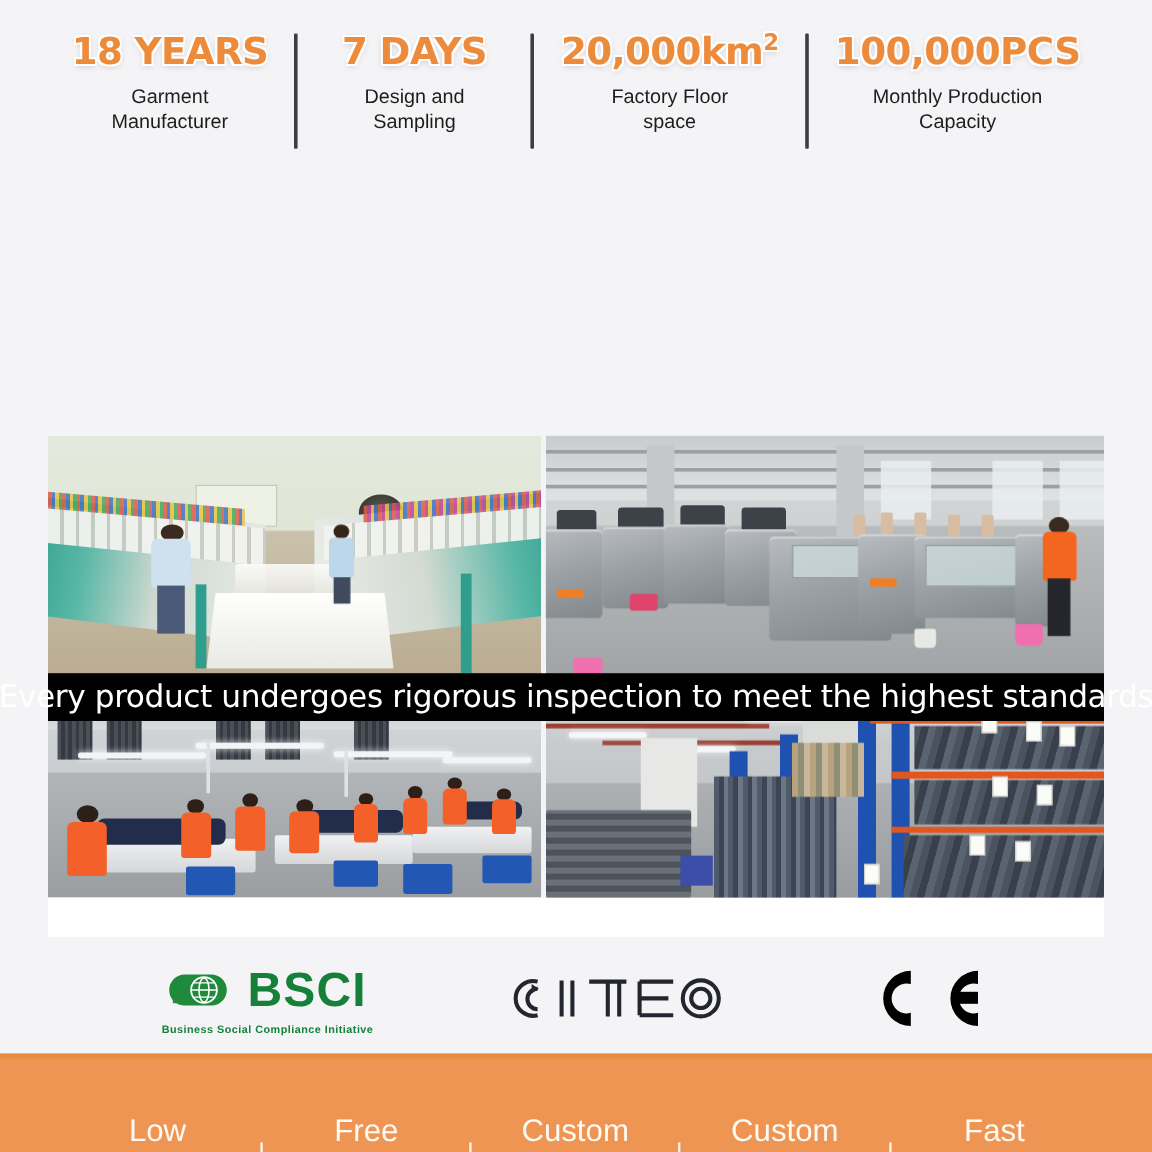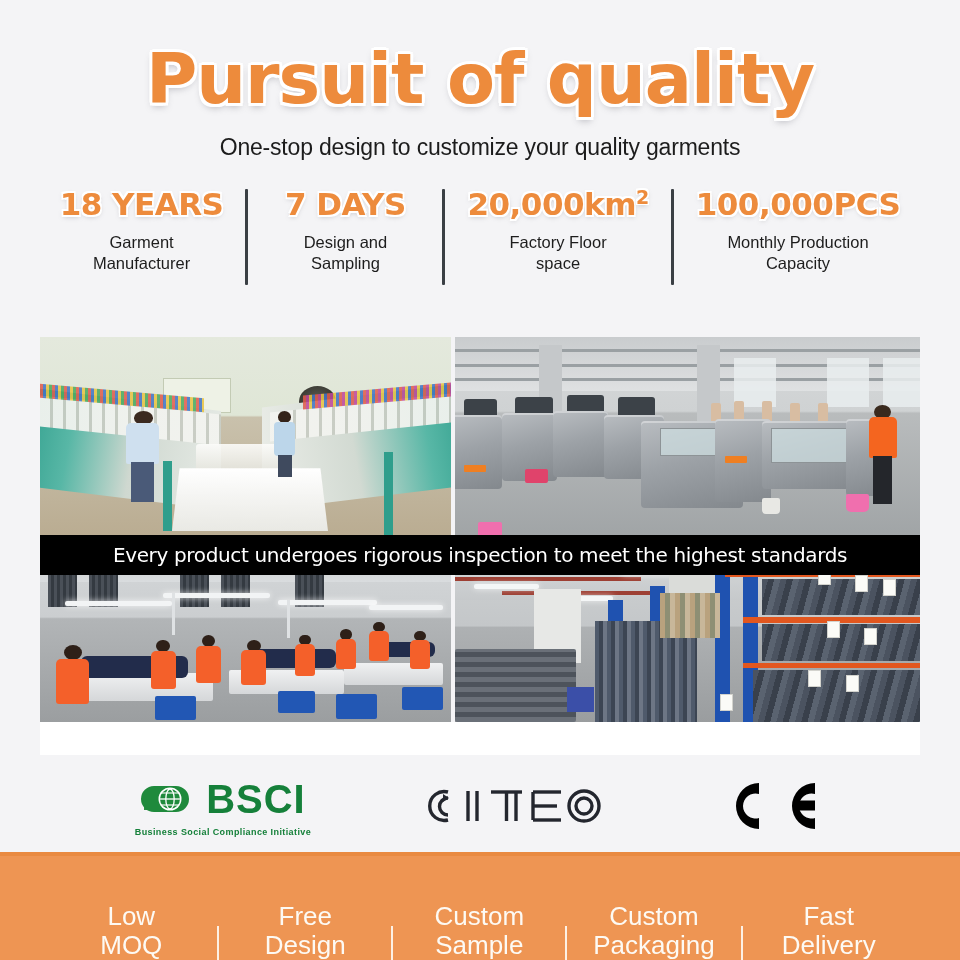--- a/index.html
+++ b/index.html
@@ -163,21 +163,21 @@
   .p4 .hang{position:absolute;background:repeating-linear-gradient(90deg,#4f5a6b 0 4px,#3c4553 4px 8px,#6d7685 8px 12px);}
   .p4 .hangcolor{position:absolute;background:repeating-linear-gradient(90deg,#b9a27e 0 5px,#8e8f74 5px 10px,#c8b79a 10px 15px);}
   .p4 .tag{position:absolute;width:11px;height:15px;background:#fbfbf7;border:1px solid #d3d3cd;}
   .p4 .wall{position:absolute;background:#e7e8e6;}
 
   
   .caption{
     position:absolute;left:40px;top:535px;width:880px;height:40px;
     background:#000000;color:#ffffff;
     display:flex;align-items:center;justify-content:center;
-    font-size:20px;letter-spacing:-.35px;white-space:nowrap;
+    font-size:26px;letter-spacing:-.35px;white-space:nowrap;
     font-family:"DejaVu Sans","Liberation Sans",sans-serif;
   }
 
   
   .certs{
     position:absolute;left:0;top:760px;width:960px;height:92px;
     display:flex;align-items:center;justify-content:space-around;padding:0 80px;
     box-sizing:border-box;
   }
   .cert{display:flex;align-items:center;justify-content:center;}
@@ -199,24 +199,20 @@
     color:#fdfaf4;text-align:center;font-size:26px;line-height:1.12;
     white-space:pre-line;padding:0 4px;min-width:120px;
   }
   .bdiv{width:2px;height:34px;background:#fdf6ec;margin:0 22px;opacity:.95;flex:0 0 auto;}
 </style>
 </head>
 <body>
 
 <div class="banner">
 
-  <div class="header">
-    <h1 class="title">Pursuit of quality</h1>
-    <p class="subtitle">One-stop design to customize your quality garments</p>
-  </div>
 
   <div class="stats">
     <div class="stat">
       <div class="stat-value"><span>18 YEARS</span></div>
       <div class="stat-label">Garment
 Manufacturer</div>
     </div>
     <div class="stat-div"></div>
     <div class="stat">
       <div class="stat-value"><span>7 DAYS</span></div>

